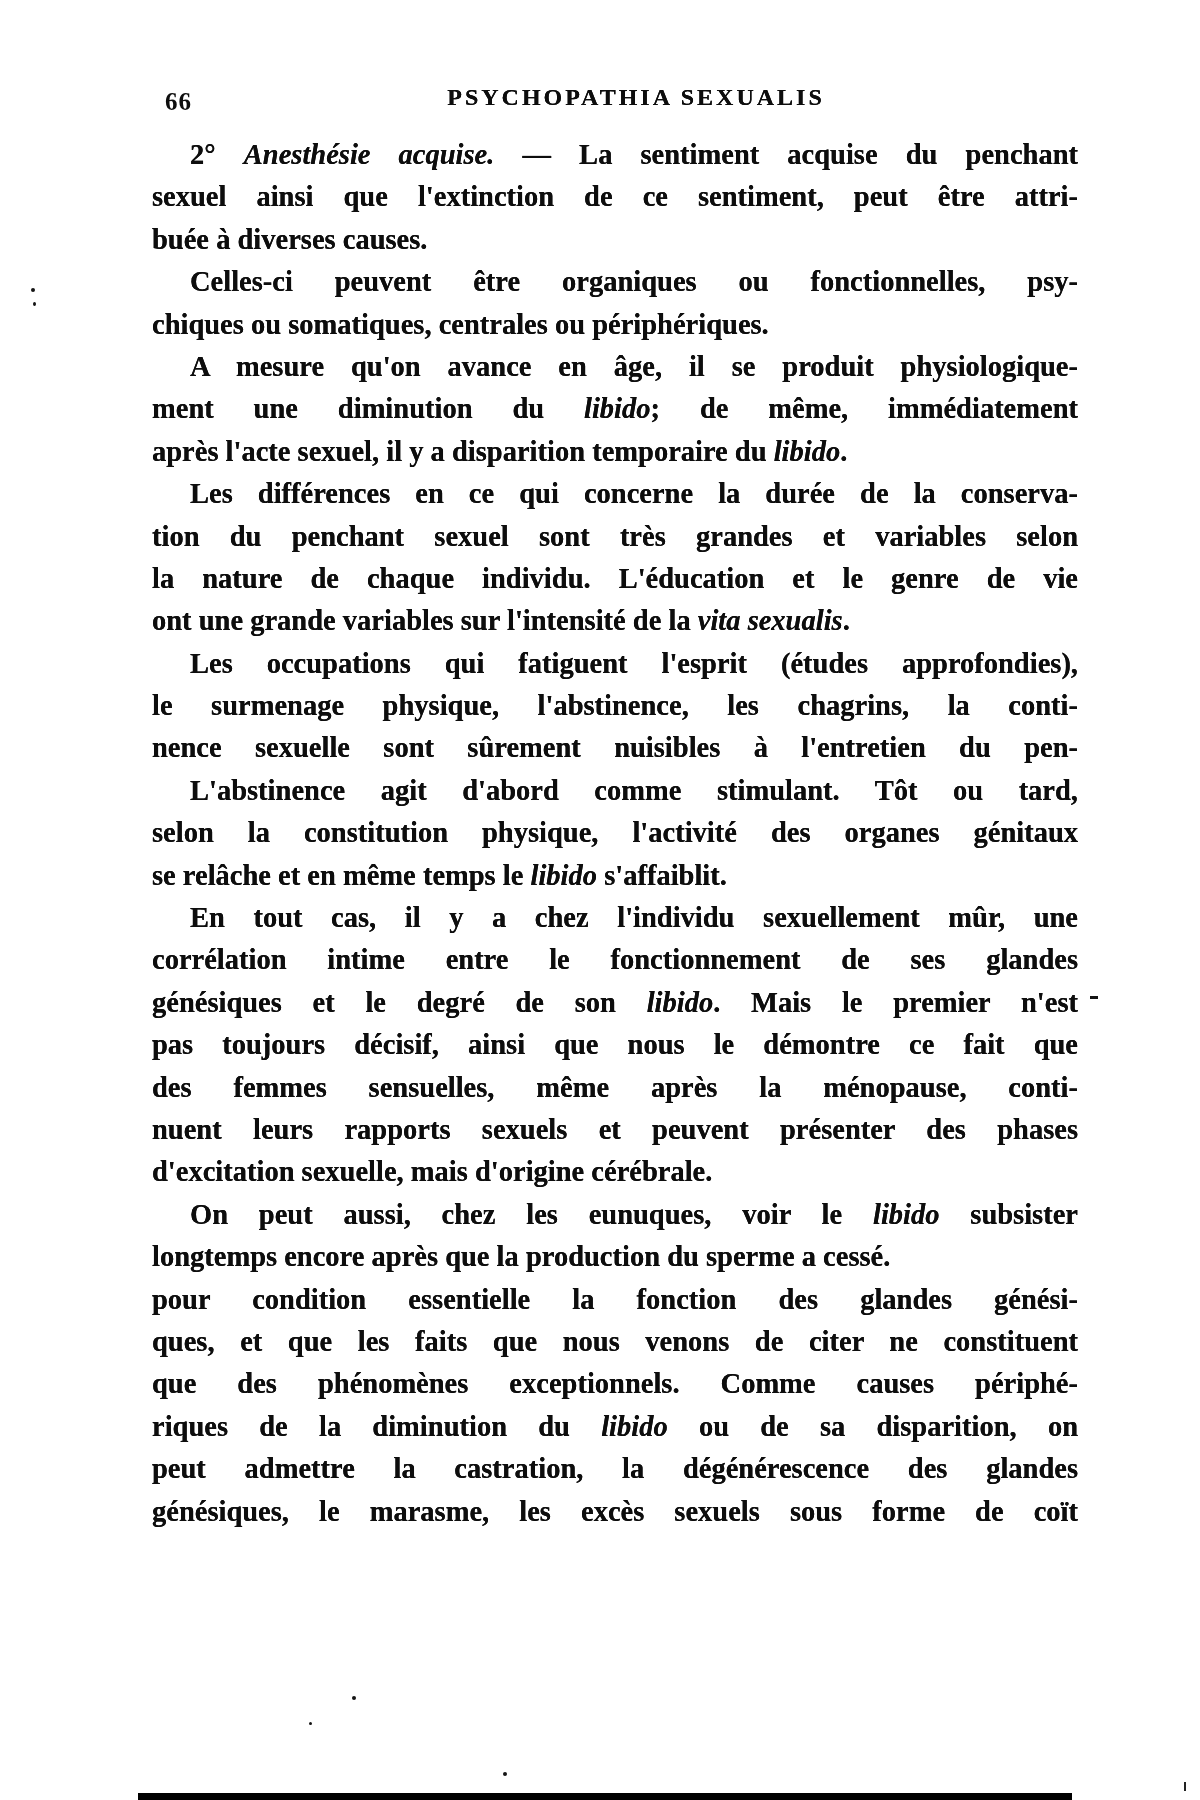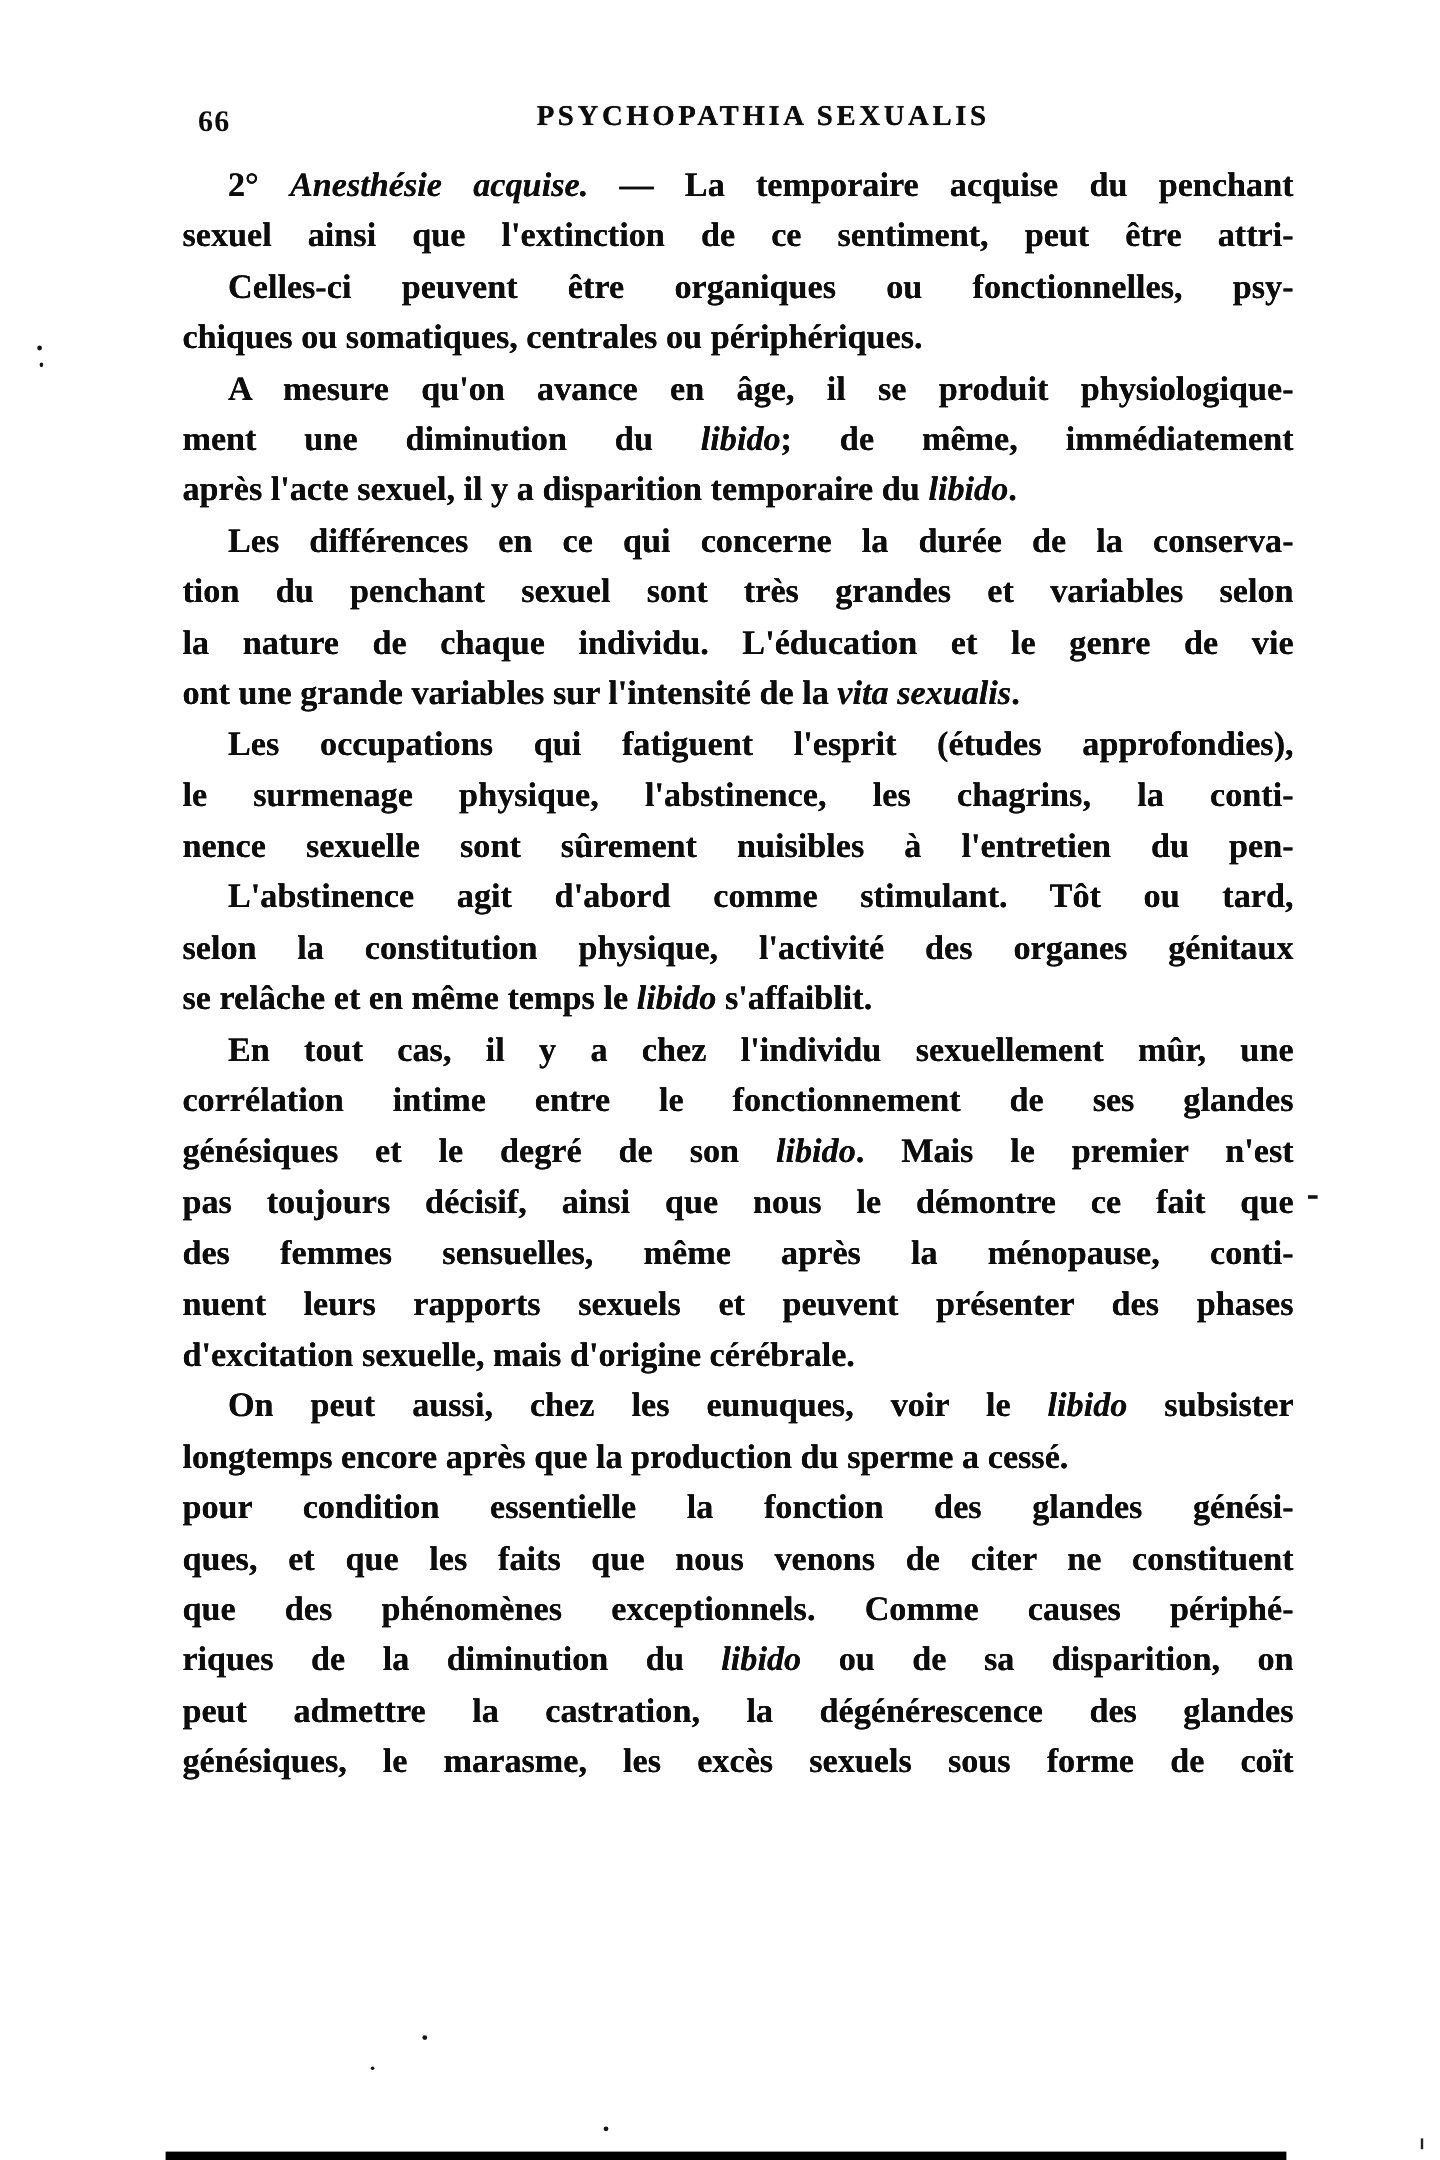--- a/index.html
+++ b/index.html
@@ -79,22 +79,23 @@
 
 <div class="page">
 
   <div class="page-header">
     <span class="page-number">66</span>
     <h1 class="running-title">PSYCHOPATHIA SEXUALIS</h1>
   </div>
 
   <div class="text-block">
       <div class="para">
-        <div class="line first"><span>2° </span><i>Anesthésie acquise.</i><span> — La temporaire acquise du penchant</span></div>
+        <div class="line first"><span>2° </span><i>Anesthésie acquise.</i><span> — La sentiment acquise du penchant</span></div>
         <div class="line"><span>sexuel ainsi que l'extinction de ce sentiment, peut être attri-</span></div>
+        <div class="line last"><span>buée à diverses causes.</span></div>
       </div>
       <div class="para">
         <div class="line first"><span>Celles-ci peuvent être organiques ou fonctionnelles, psy-</span></div>
         <div class="line last"><span>chiques ou somatiques, centrales ou périphériques.</span></div>
       </div>
       <div class="para">
         <div class="line first"><span>A mesure qu'on avance en âge, il se produit physiologique-</span></div>
         <div class="line"><span>ment une diminution du </span><i>libido</i><span>; de même, immédiatement</span></div>
         <div class="line last"><span>après l'acte sexuel, il y a disparition temporaire du </span><i>libido</i><span>.</span></div>
       </div>

